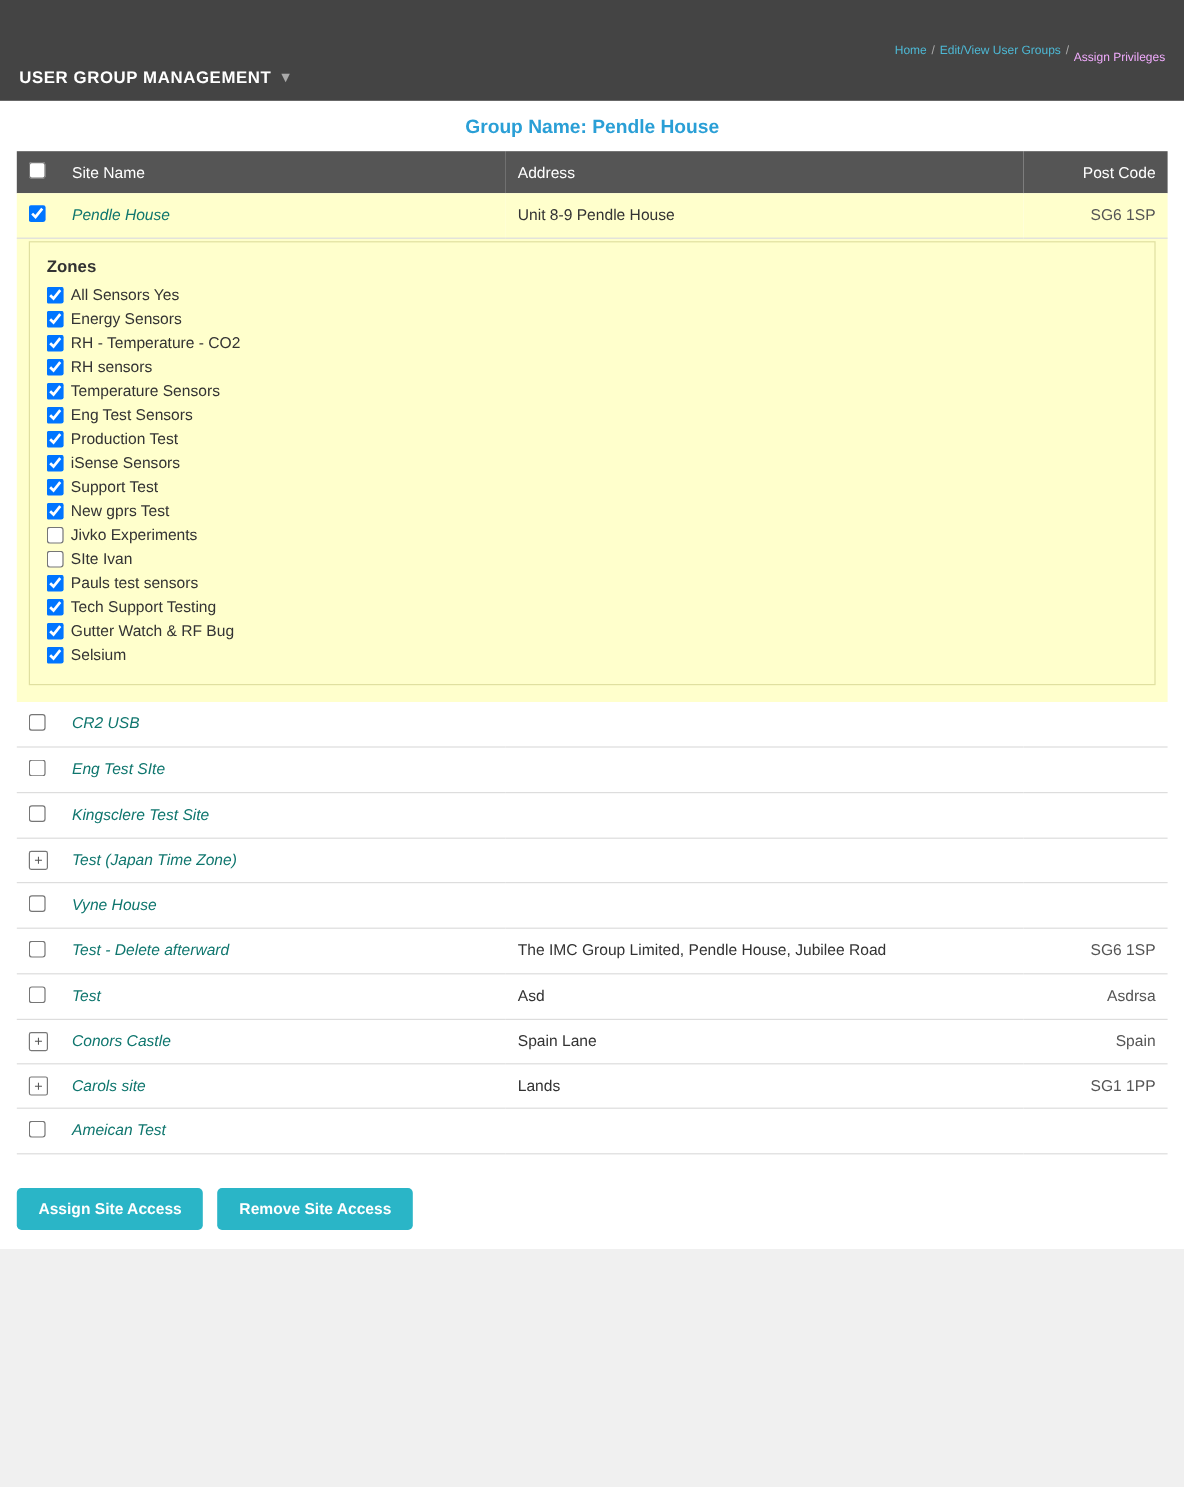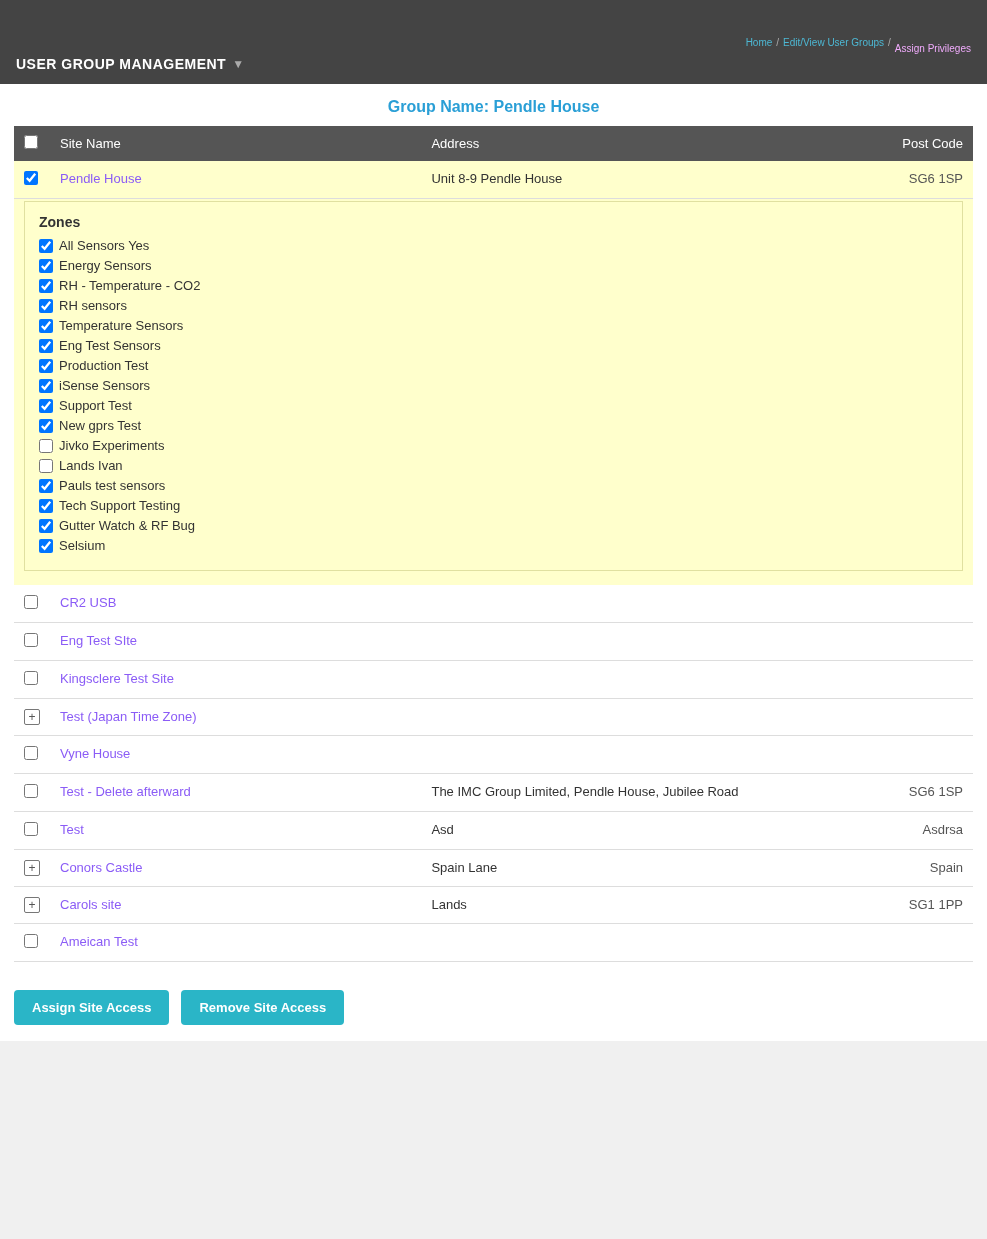--- a/index.html
+++ b/index.html
@@ -147,21 +147,22 @@
       width: 16px;
       height: 16px;
       border: 1px solid #777;
       color: #555;
       font-size: 12px;
       cursor: pointer;
       border-radius: 2px;
     }
 
     .site-name {
-      color: #8b5cf6;
+      color: #0f766e;
+      font-style: italic;
     }
 
     .footer-buttons {
       display: flex;
       gap: 12px;
       padding: 14px 14px 16px;
     }
     .btn-teal {
       background: #2ab5c7;
       color: #fff;
@@ -261,21 +262,21 @@
                 <div class="zone-item">
                   <input type="checkbox" checked="" style="">
                   <span>New gprs Test</span>
                 </div>
                 <div class="zone-item">
                   <input type="checkbox" style="">
                   <span>Jivko Experiments</span>
                 </div>
                 <div class="zone-item">
                   <input type="checkbox" style="">
-                  <span>Lands Ivan</span>
+                  <span>SIte Ivan</span>
                 </div>
                 <div class="zone-item">
                   <input type="checkbox" checked="" style="">
                   <span>Pauls test sensors</span>
                 </div>
                 <div class="zone-item">
                   <input type="checkbox" checked="" style="">
                   <span>Tech Support Testing</span>
                 </div>
                 <div class="zone-item">

